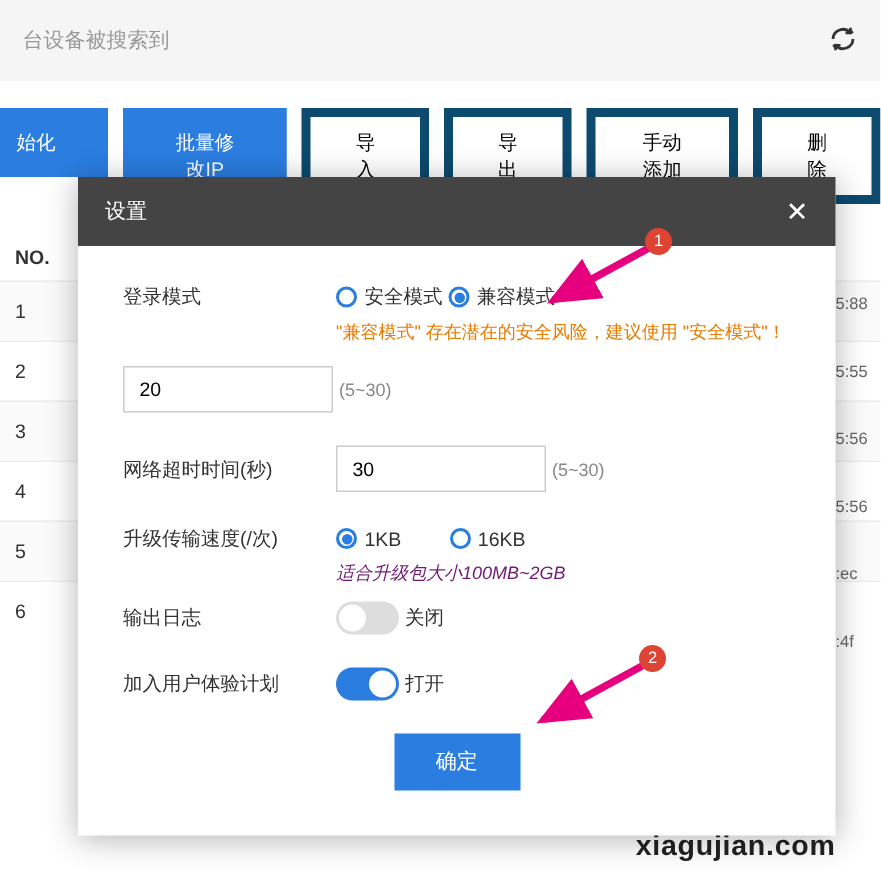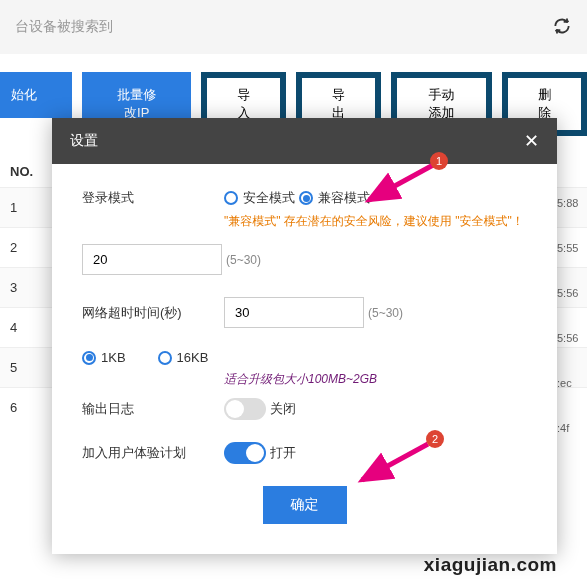--- a/index.html
+++ b/index.html
@@ -129,20 +129,21 @@
 
     <div class="form-row">
       <div class="form-label">网络超时时间(秒)</div>
       <div class="form-controls">
         <input class="text-input" value="30" style="">
         <span class="hint-text">(5~30)</span>
       </div>
     </div>
 
     <div class="form-row">
+      <div class="form-label">升级传输速度(/次)</div>
       <div class="form-controls">
         <label class="radio-wrap">
           <span class="radio-circle checked"></span>
           <span>1KB</span>
         </label>
         <label class="radio-wrap" style="margin-left:28px;">
           <span class="radio-circle"></span>
           <span>16KB</span>
         </label>
       </div>

